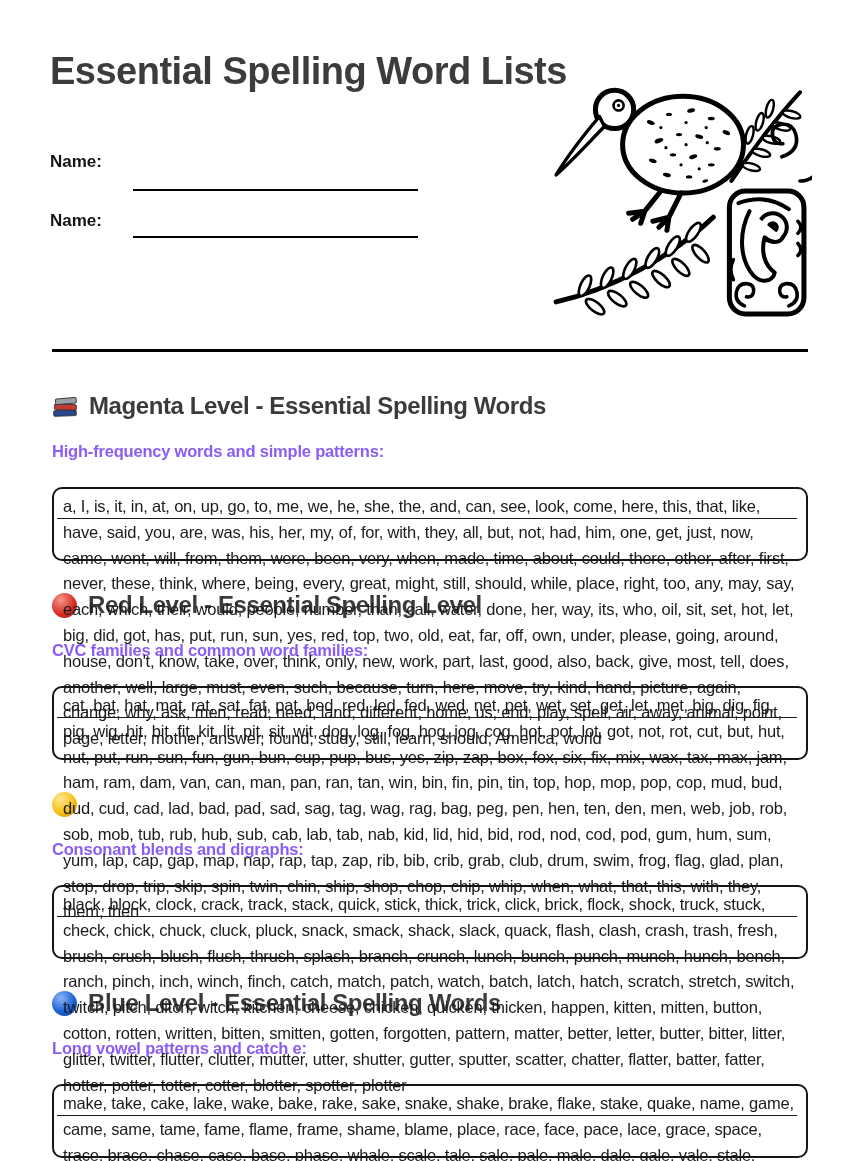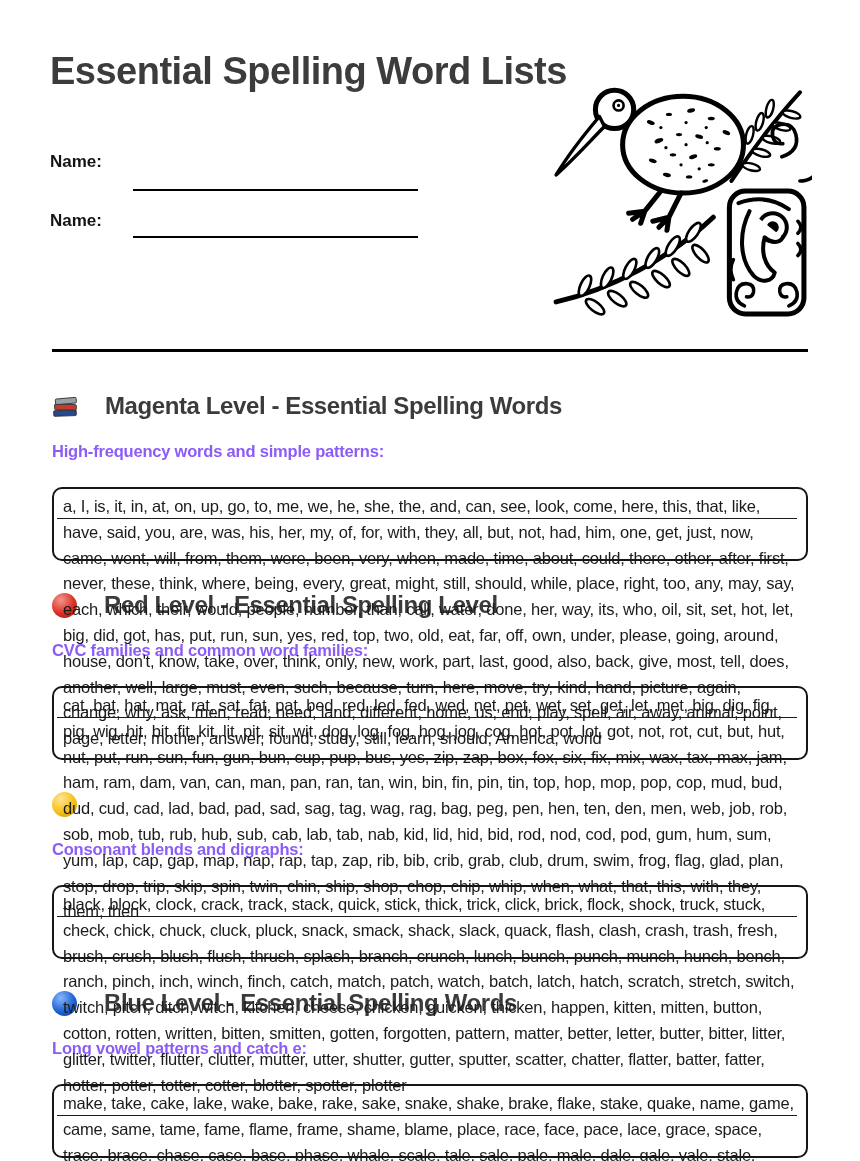--- a/index.html
+++ b/index.html
@@ -21,21 +21,21 @@
   .name-label { top: 152px; }
   .date-label { top: 211px; }
   .field-line { position: absolute; left: 133px; width: 285px; height: 0; border-bottom: 2px solid #000; }
   .name-line { top: 189px; }
   .date-line { top: 236px; }
   .thick-rule { position: absolute; left: 52px; top: 349px; width: 756px; height: 0; border-top: 3.5px solid #000; }
 
   
   .main { position: absolute; left: 52px; top: 392px; width: 756px; }
   h2.level-heading {
-    display: flex; align-items: center; gap: 27px;
+    display: flex; align-items: center; gap: 11px;
     font-size: 24px; line-height: 28px; height: 28px; font-weight: 700;
     letter-spacing: -0.4px; color: #3b3b3b; margin: 30px 0 22px 0;
   }
   h2.level-heading.first { margin-top: 0; }
   .emoji { width: 26px; height: 26px; flex: 0 0 auto; display: inline-block; }
   .dot { width: 25px; height: 25px; border-radius: 50%; }
   .dot-red { background: radial-gradient(circle at 35% 28%, #f3978c 0%, #da3025 55%, #9e120c 100%); }
   .dot-yellow { background: radial-gradient(circle at 35% 28%, #ffe596 0%, #f6c117 55%, #c28f00 100%); }
   .dot-blue { background: radial-gradient(circle at 35% 28%, #8ab6f7 0%, #1f63d6 55%, #0a3a96 100%); }
   .subheading {

